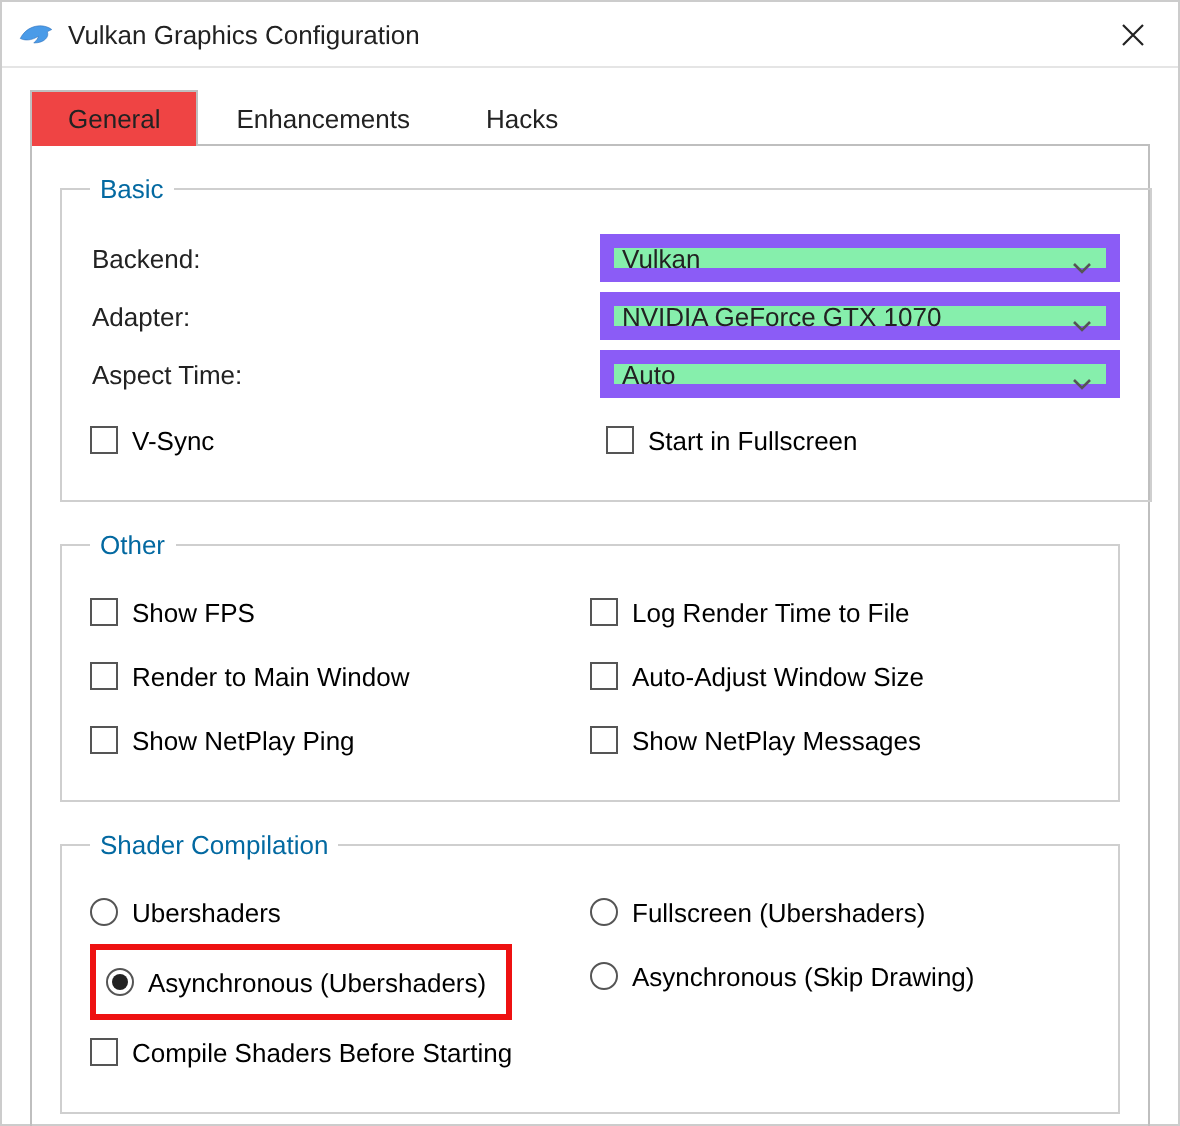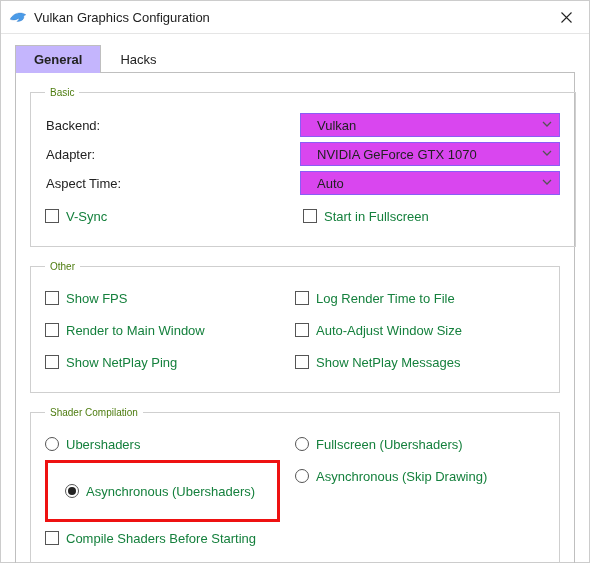--- a/index.html
+++ b/index.html
@@ -5,37 +5,37 @@
   * { box-sizing: border-box; font-family: "Segoe UI", Tahoma, sans-serif; font-size: 13px; }
   html, body { margin: 0; padding: 0; background: #fff; }
   .window { width: 590px; height: 563px; border: 1px solid #ccc; background: #fff; display: flex; flex-direction: column; }
   .titlebar { height: 48px; display: flex; align-items: center; padding: 0 0 0 8px; border-bottom: 1px solid #e5e5e5; }
   .titlebar .dolphin-icon { width: 18px; height: 18px; margin-right: 7px; }
   .titlebar .title { flex: 1; font-size: 13px; color: #222; }
   .titlebar .close { width: 46px; height: 32px; display: flex; align-items: center; justify-content: center; color: #222; }
   .client { flex: 1; padding: 10px 14px 14px 14px; }
   .tabs { display: flex; align-items: flex-end; position: relative; z-index: 1; }
   .tab { padding: 6px 18px; border: 1px solid transparent; border-bottom: none; color: #222; cursor: default; position: relative; top: 1px; }
-  .tab.active { background: #c4b5fd; border-color: #bfbfbf; font-weight: bold; }
+  .tab.active { background: #ef4444; border-color: #bfbfbf; }
   .panel { border: 1px solid #bfbfbf; padding: 14px 14px 14px 14px; margin-top: 0; }
   fieldset { border: 1px solid #cfcfcf; margin: 0 0 14px 0; padding: 10px 14px 14px 14px; }
   fieldset:last-child { margin-bottom: 0; }
-  legend { padding: 0 5px; color: #4d7c0f; font-size: 10px; }
+  legend { padding: 0 5px; color: #0369a1; font-size: 13px; }
   .row { display: flex; align-items: center; margin: 5px 1px; min-height: 24px; }
   .row .lbl { width: 254px; color: #222; }
   .two-col { display: flex; }
   .two-col > div { width: 50%; }
-  .select { background: #d946ef; border: 1px solid #8b5cf6; height: 24px; display: flex; align-items: center; padding: 0 16px; width: 260px; position: relative; color: #222; }
+  .select { background: #86efac; border: 7px solid #8b5cf6; height: 24px; display: flex; align-items: center; padding: 0 4px; width: 260px; position: relative; color: #222; }
   .select .chev { position: absolute; right: 6px; top: 4px; color: #555; }
-  .checkbox, .radio { display: flex; align-items: center; gap: 7px; color: #15803d; margin: 5px 0; height: 22px; }
+  .checkbox, .radio { display: flex; align-items: center; gap: 7px; color: #000000; margin: 5px 0; height: 22px; }
   .checkbox .box { width: 14px; height: 14px; border: 1px solid #555; background: #fff; flex: none; }
   .radio .circle { width: 14px; height: 14px; border: 1px solid #555; border-radius: 50%; background: #fff; display: flex; align-items: center; justify-content: center; flex: none; }
   .radio.selected .circle::after { content: ""; width: 8px; height: 8px; border-radius: 50%; background: #222; display: block; }
   .hl { border: 3px solid #e11; padding: 1px 6px 1px 1px; display: inline-flex; align-items: center; }
-  .hl .radio { margin: 16px; text-align: right; }
+  .hl .radio { margin: 4px; text-align: right; }
 </style>
 </head>
 <body>
 
 <div class="window">
   <div class="titlebar">
     <span class="dolphin-icon">
       <svg viewBox="0 0 32 32" width="18" height="18">
         <path d="M2 20 C8 8, 22 6, 30 12 L26 14 C28 18, 24 24, 14 24 C16 22, 18 20, 18 18 C12 22, 6 22, 2 20 Z" fill="#4a9be8" stroke="#2a6db8" stroke-width="0.5"></path>
       </svg>
@@ -44,20 +44,21 @@
     <div class="close">
       <svg width="11" height="11" viewBox="0 0 11 11">
         <path d="M0.5 0.5 L10.5 10.5 M10.5 0.5 L0.5 10.5" stroke="currentColor" stroke-width="1.1"></path>
       </svg>
     </div>
   </div>
 
   <div class="client">
     <div class="tabs">
       <div class="tab active"><span>General</span></div>
+      <div class="tab"><span>Enhancements</span></div>
       <div class="tab"><span>Hacks</span></div>
     </div>
 
     <div class="panel">
 
       <fieldset>
         <legend>Basic</legend>
 
         <div class="row">
           <div class="lbl">Backend:</div>

